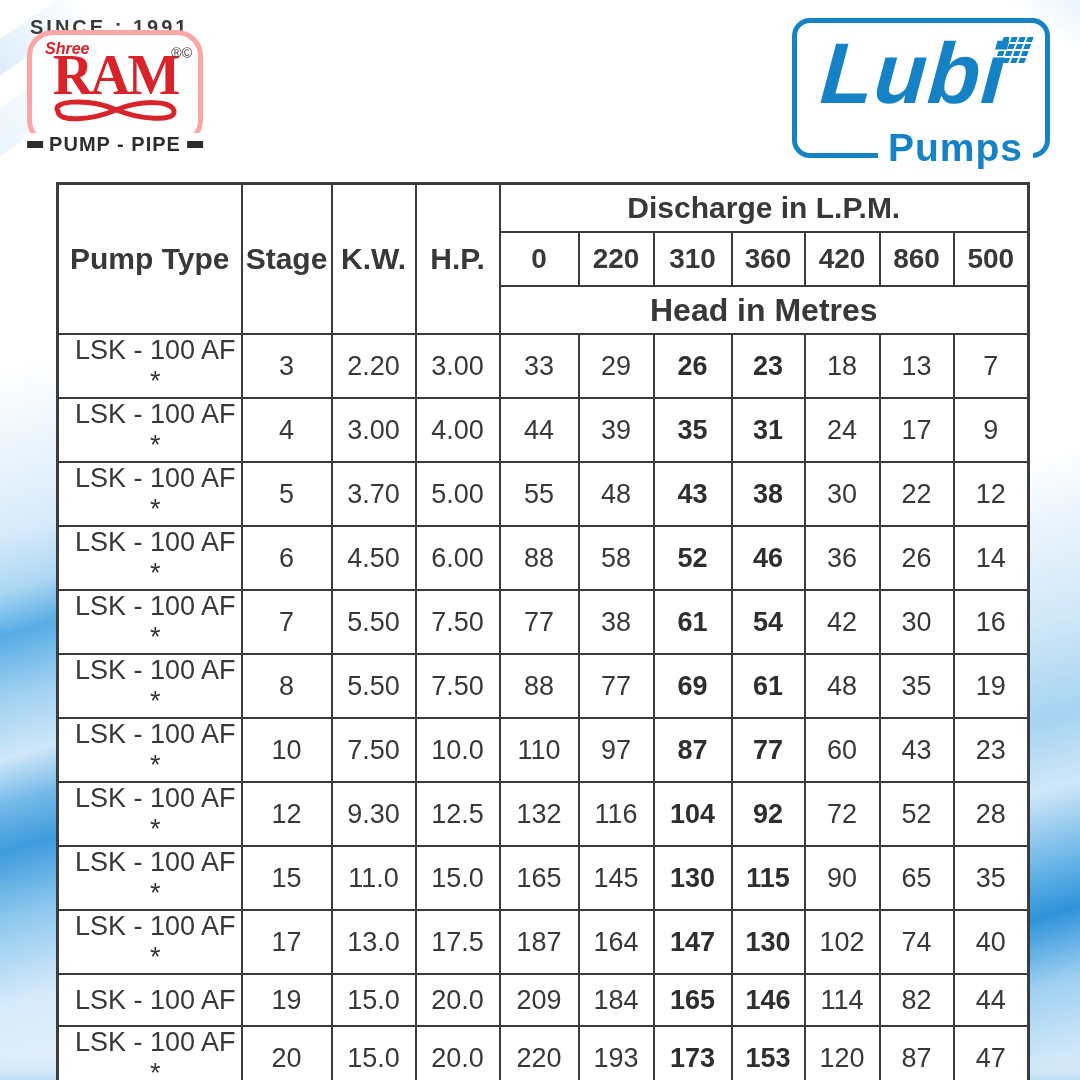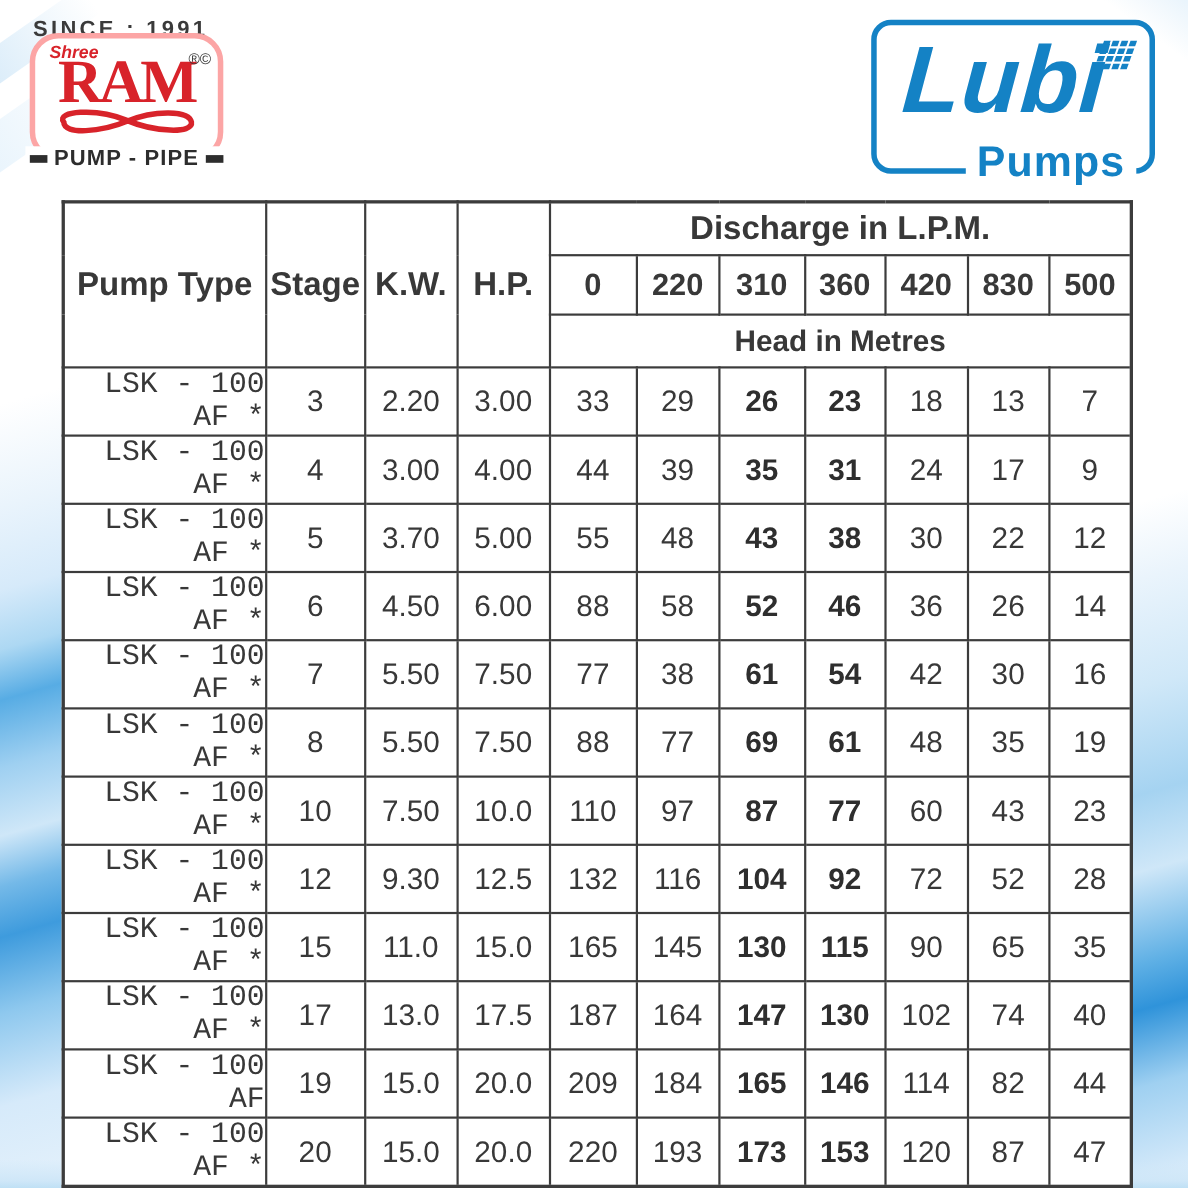--- a/index.html
+++ b/index.html
@@ -81,23 +81,23 @@
     border-collapse:collapse;table-layout:fixed;border:3px solid #3c3c3c;background:#fff;
   }
   table.spec th, table.spec td{
     border:2px solid #3c3c3c;text-align:center;vertical-align:middle;
     padding:0;color:#383838;background:#fff;
   }
   th.gray{background:#dbdbdb;}
   th.main{font-size:30px;font-weight:bold;}
   th.discharge{font-size:30px;font-weight:bold;height:46px;margin-left:36px;}
   th.num{font-size:28px;font-weight:bold;height:52px;}
-  th.head-metres{font-size:27px;font-weight:bold;height:46px;}
+  th.head-metres{font-size:32px;font-weight:bold;height:46px;}
   tbody td{font-size:27px;font-weight:normal;height:50px;}
-  tbody td.pump{text-align:right;padding-left:11px;font-family:Liberation Mono, monospace;}
+  tbody td.pump{text-align:center;padding-left:11px;}
   tbody td.b{font-weight:bold;color:#2e2e2e;}
 </style>
 </head>
 <body>
 
 <div class="canvas">
 
   <div class="bg bg-left"></div>
   <div class="bg bg-right"></div>
   <div class="bg bg-bottom"></div>
@@ -164,21 +164,21 @@
         <th rowspan="3" class="gray main">K.W.</th>
         <th rowspan="3" class="gray main">H.P.</th>
         <th colspan="7" class="gray discharge">Discharge in L.P.M.</th>
       </tr>
       <tr>
         <th class="num">0</th>
         <th class="num">220</th>
         <th class="num">310</th>
         <th class="num">360</th>
         <th class="num">420</th>
-        <th class="num">830</th>
+        <th class="num">860</th>
         <th class="num">500</th>
       </tr>
       <tr>
         <th colspan="7" class="gray head-metres">Head in Metres</th>
       </tr>
     </thead>
     <tbody>
         <tr>
       <td class="pump">LSK - 100 AF *</td>
       <td>3</td>

